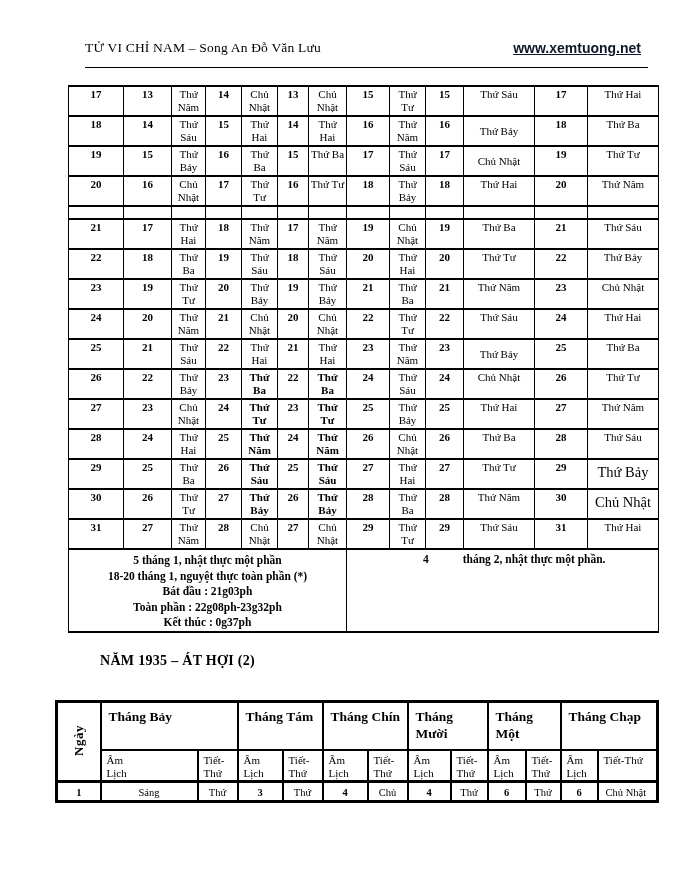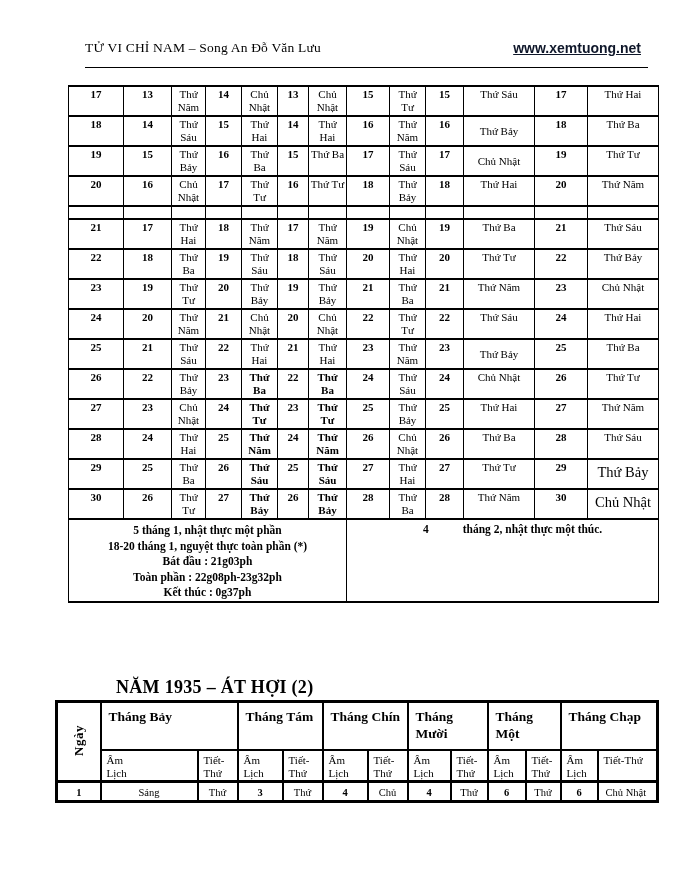--- a/index.html
+++ b/index.html
@@ -29,21 +29,21 @@
   #cal-table tr.spacer td { height:13px; }
   #cal-table td.num { font-weight:bold; }
   #cal-table td.b   { font-weight:bold; }
   #cal-table td.lg  { font-size:14.5px; line-height:16px; padding-top:4px; }
   #cal-table td.mid { vertical-align:middle; padding-top:0; }
   #cal-table td.notes-left { height:68px; font-weight:bold; font-size:11.5px; line-height:15.5px; padding-top:3px; }
   #cal-table td.notes-right { font-weight:bold; font-size:11.5px; text-align:left; padding:3px 0 0 76px; }
   #cal-table td.notes-right .gap { display:inline-block; width:34px; }
 
   
-  #section-title { position:absolute; left:100px; top:677px; font-size:18px; font-weight:bold; letter-spacing:.3px;margin-left:16px; }
+  #section-title { position:absolute; left:100px; top:653px; font-size:14px; font-weight:bold; letter-spacing:.3px; }
 
   
   #year-table { position:absolute; left:55px; top:700px; width:601px;
     border-collapse:collapse; table-layout:fixed; font-size:11px; line-height:13px;
     border:3px solid #000; }
   #year-table th, #year-table td { border:2px solid #000; vertical-align:top; overflow:hidden; }
   #year-table th.month { height:48px; text-align:left; font-size:13.5px; font-weight:bold; padding:5px 0 1px 7px; line-height:17px; }
   #year-table th.ngay  { vertical-align:middle; text-align:center; }
   #year-table .rot { display:inline-block; transform:rotate(-90deg); font-weight:bold; font-size:13px; letter-spacing:.5px; white-space:nowrap; }
   #year-table tr.sub td { height:28px; text-align:left; padding:3px 0 0 5px; font-size:11px; }
@@ -296,29 +296,44 @@
           <td class="day b">Thứ Bảy</td>
           <td class="num">26</td>
           <td class="day b">Thứ Bảy</td>
           <td class="num">28</td>
           <td class="day">Thứ Ba</td>
           <td class="num">28</td>
           <td class="wday">Thứ Năm</td>
           <td class="num">30</td>
           <td class="wday lg">Chủ Nhật</td>
         </tr>
+        <tr class="r">
+          <td class="num">31</td>
+          <td class="num">27</td>
+          <td class="day">Thứ Năm</td>
+          <td class="num">28</td>
+          <td class="day">Chủ Nhật</td>
+          <td class="num">27</td>
+          <td class="day">Chủ Nhật</td>
+          <td class="num">29</td>
+          <td class="day">Thứ Tư</td>
+          <td class="num">29</td>
+          <td class="wday">Thứ Sáu</td>
+          <td class="num">31</td>
+          <td class="wday">Thứ Hai</td>
+        </tr>
         <tr>
           <td colspan="7" class="notes-left">
             <div>5 tháng 1, nhật thực một phần</div>
             <div>18-20 tháng 1, nguyệt thực toàn phần (*)</div>
             <div>Bát đầu : 21g03ph</div>
             <div>Toàn phần : 22g08ph-23g32ph</div>
             <div>Kết thúc : 0g37ph</div>
           </td>
-          <td colspan="6" class="notes-right"><span>4</span><span class="gap"></span><span>tháng 2, nhật thực một thúc.</span></td>
+          <td colspan="6" class="notes-right"><span>4</span><span class="gap"></span><span>tháng 2, nhật thực một phần.</span></td>
         </tr>
       </tbody>
   </table>
 
   <div id="section-title">NĂM 1935 – ÁT HỢI (2)</div>
 
   <table id="year-table">
     <colgroup>
       <col style="width:44px">
         <col style="width:97px">

